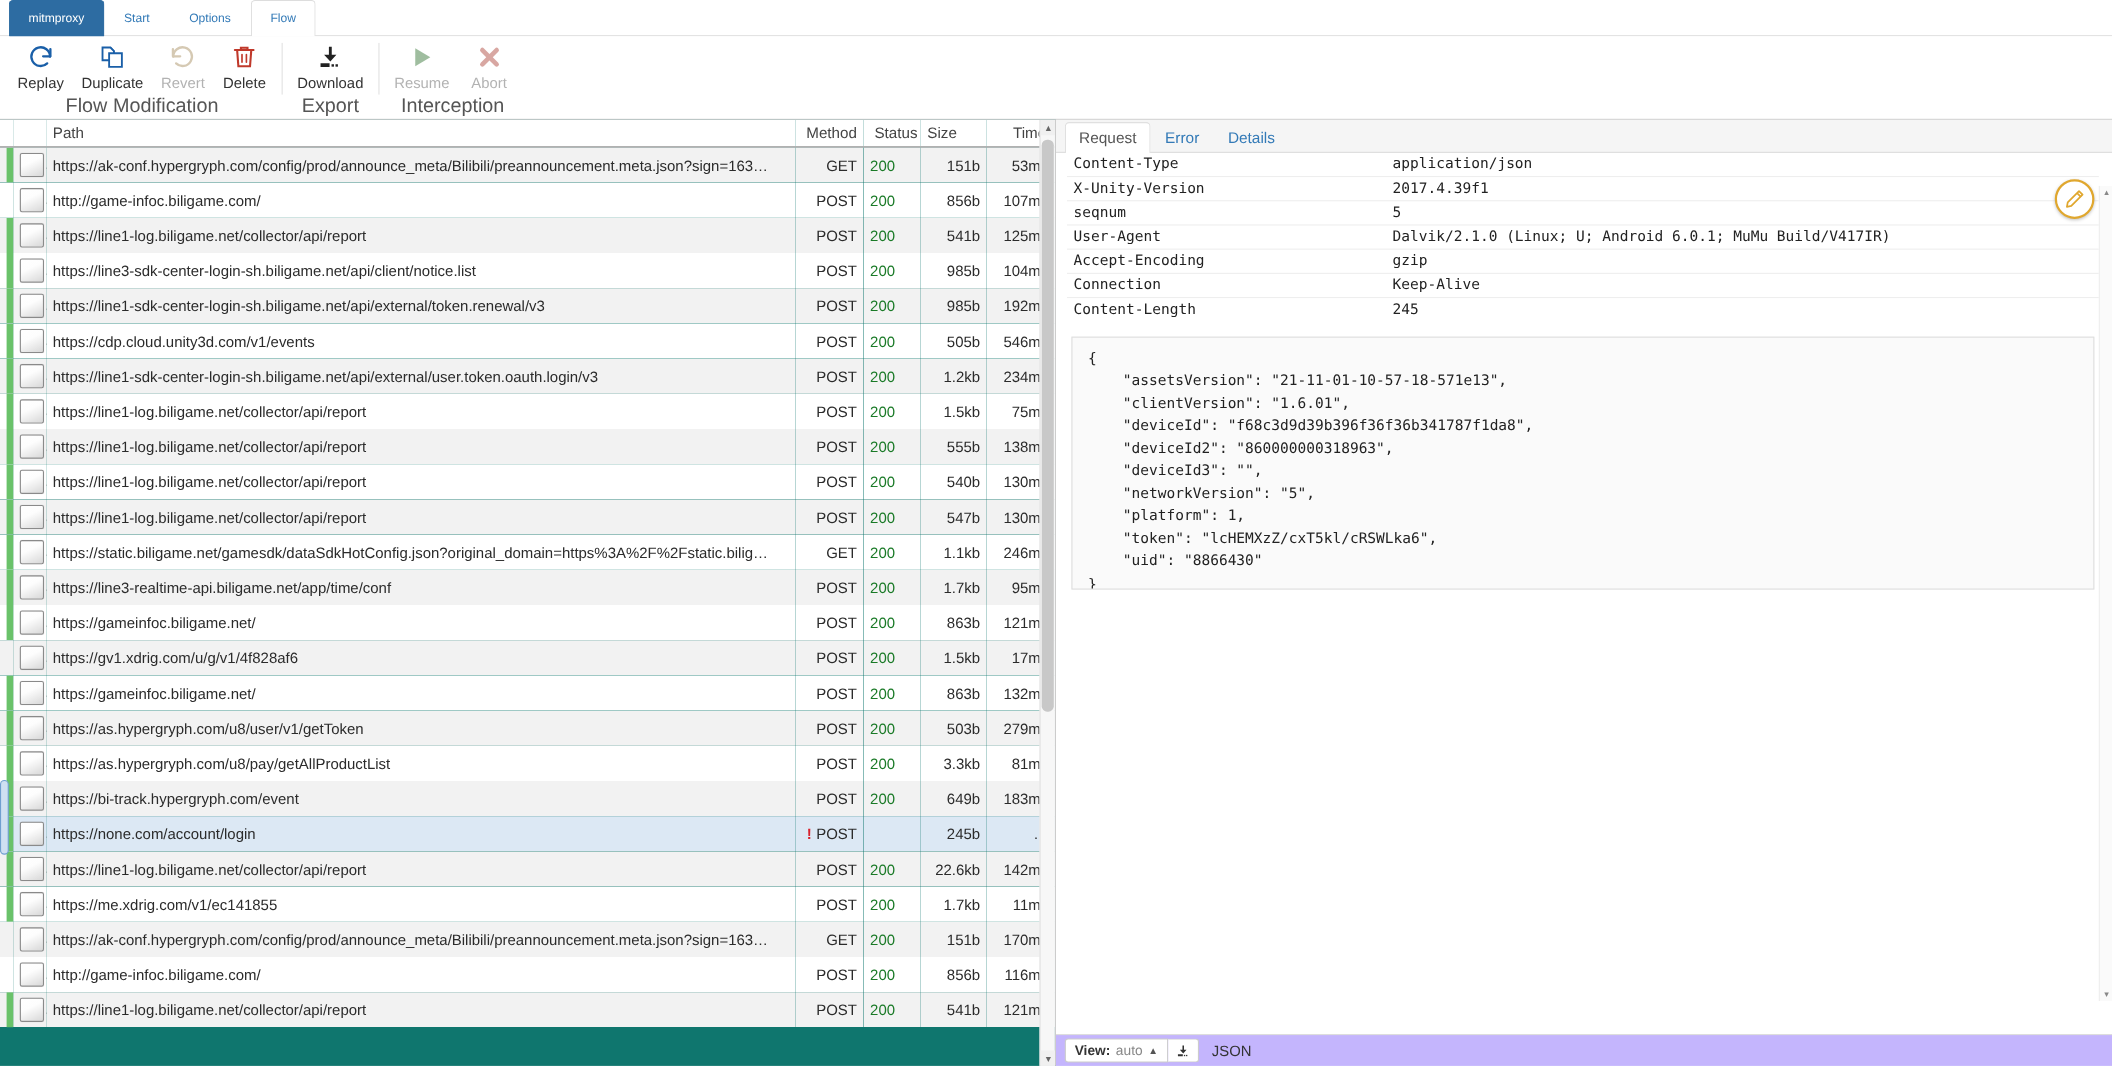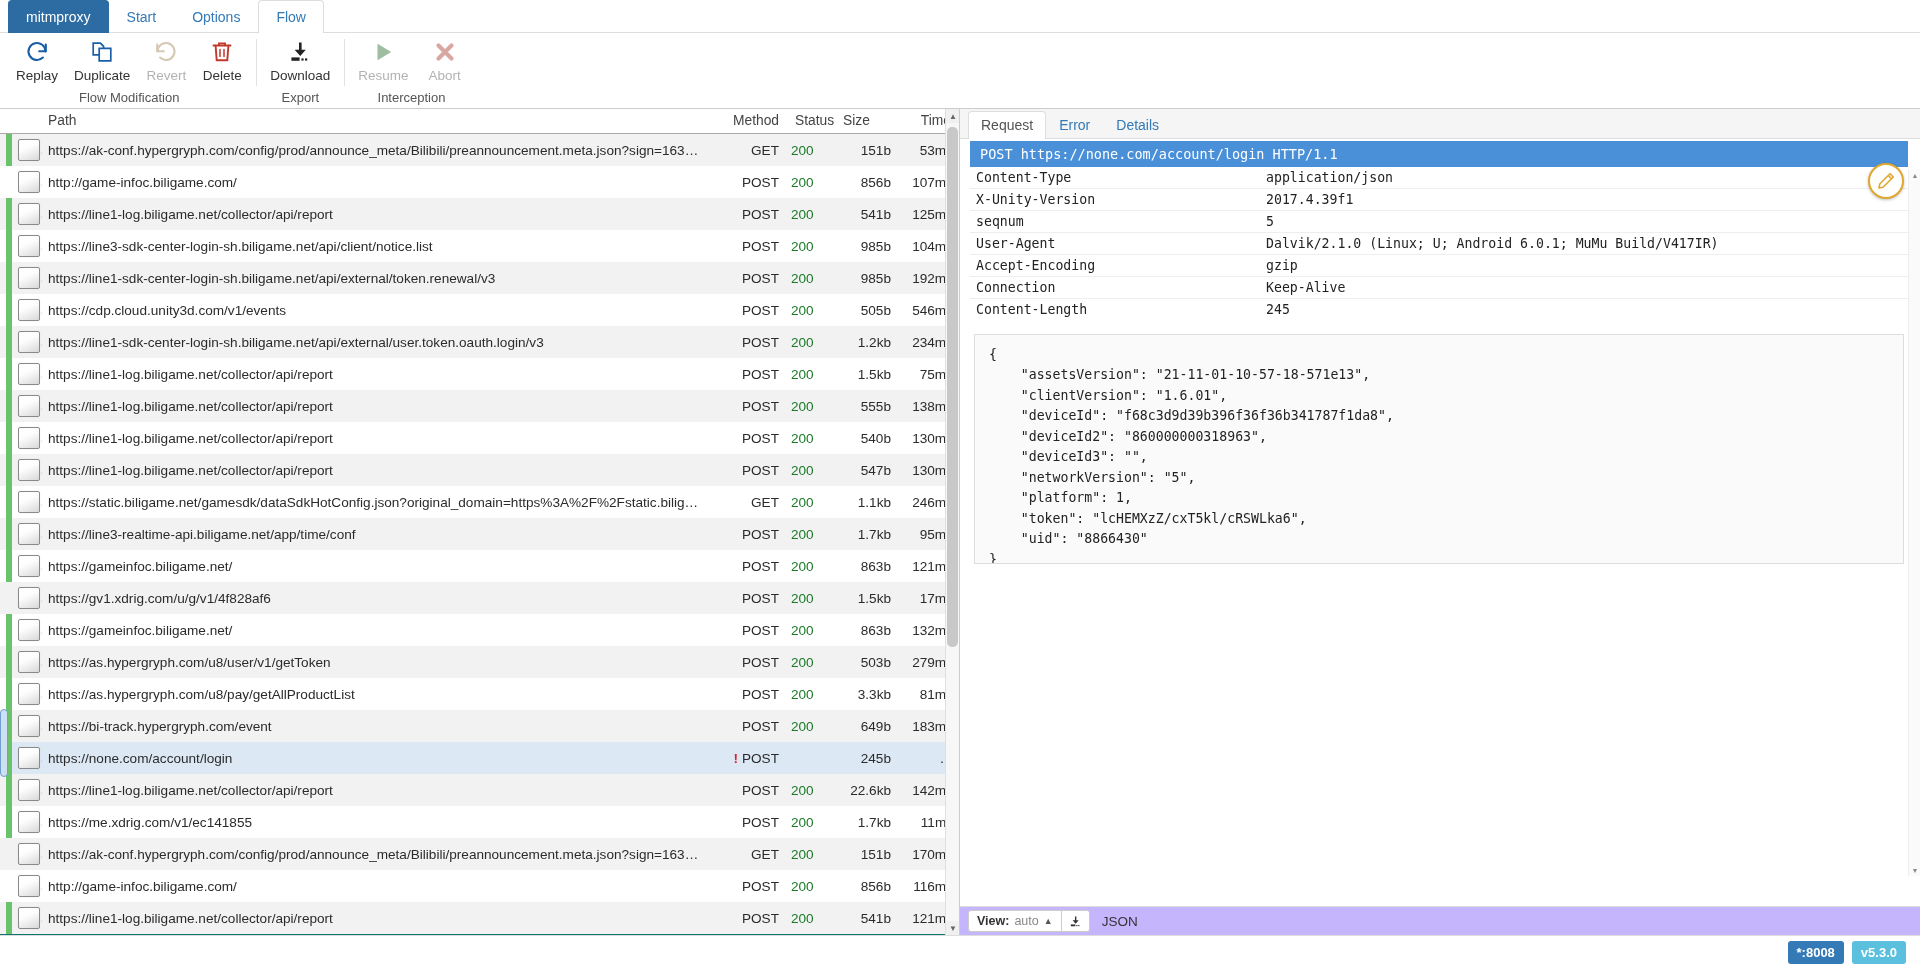--- a/index.html
+++ b/index.html
@@ -19,21 +19,21 @@
   .header { flex: 0 0 auto; background: #fff; }
   .nav-tabs {
     display: flex; align-items: flex-end;
     height: 33px;
     padding-left: 8px;
     border-bottom: 1px solid #ddd;
     background: #fff;
   }
   .nav-tab {
     padding: 6px 17px 6px 17px;
-    font-size: 14px;
+    font-size: 11px;
     line-height: 20px;
     color: #337ab7;
     border: 1px solid transparent;
     border-bottom: none;
     border-radius: 4px 4px 0 0;
     margin-bottom: -1px;
     cursor: pointer;
     white-space: nowrap;
   }
   .nav-tab.brand {
@@ -80,21 +80,21 @@
     cursor: pointer;
     background: transparent;
     border: none;
     color: #333;
   }
   .tb-btn .ico { height: 26px; display: flex; align-items: center; justify-content: center; }
   .tb-btn .lbl { font-size: 13.5px; line-height: 17px; margin-top: 2px; white-space: nowrap; }
   .tb-btn.disabled { color: #999; opacity: 0.75; }
   .tb-grouplbl {
     text-align: center;
-    font-size: 13px;
+    font-size: 18px;
     color: #555;
     padding-bottom: 3px;
     white-space: nowrap;
   }
 
   
   .main { flex: 1 1 auto; display: flex; min-height: 0; }
 
   
   .flow-pane {
@@ -783,21 +783,20 @@
         <div class="detail-tab">
           <span>Error</span>
         </div>
         <div class="detail-tab">
           <span>Details</span>
         </div>
       </div>
 
       <div class="detail-body">
         <div class="detail-inner">
-          <div class="req-line">POST https://none.com/account/login HTTP/1.1</div>
           <table class="hdr-table">
             <tbody id="hdr-body">
                 <tr>
                   <td class="k">Content-Type</td>
                   <td class="v">application/json</td>
                 </tr>
                 <tr>
                   <td class="k">X-Unity-Version</td>
                   <td class="v">2017.4.39f1</td>
                 </tr>
@@ -865,17 +864,13 @@
               <rect x="13.4" y="18.4" width="2.2" height="2.2"></rect>
               <rect x="17" y="18.4" width="2.2" height="2.2"></rect>
             </svg>
           </span>
         </div>
         <span class="view-label">JSON</span>
       </div>
     </div>
   </div>
 
-  <div class="statusbar">
-    <span class="badge port">*:8008</span>
-    <span class="badge ver">v5.3.0</span>
-  </div>
 </div>
 
 </body></html>

